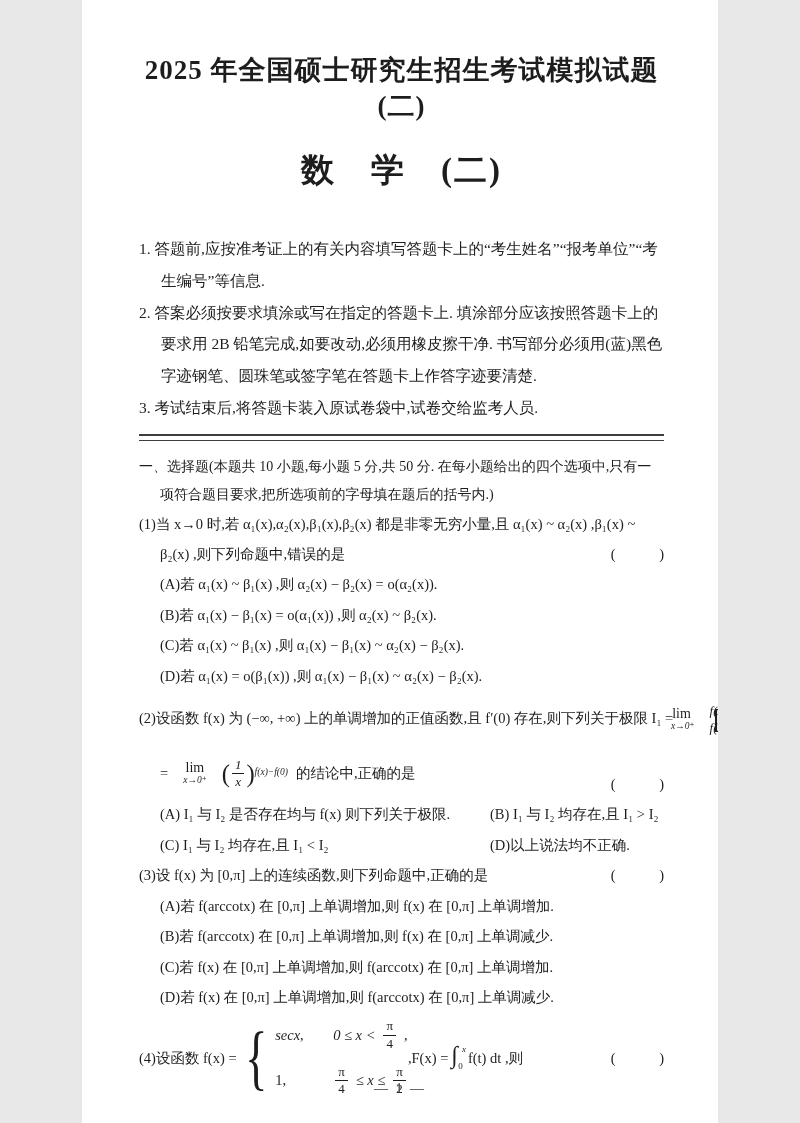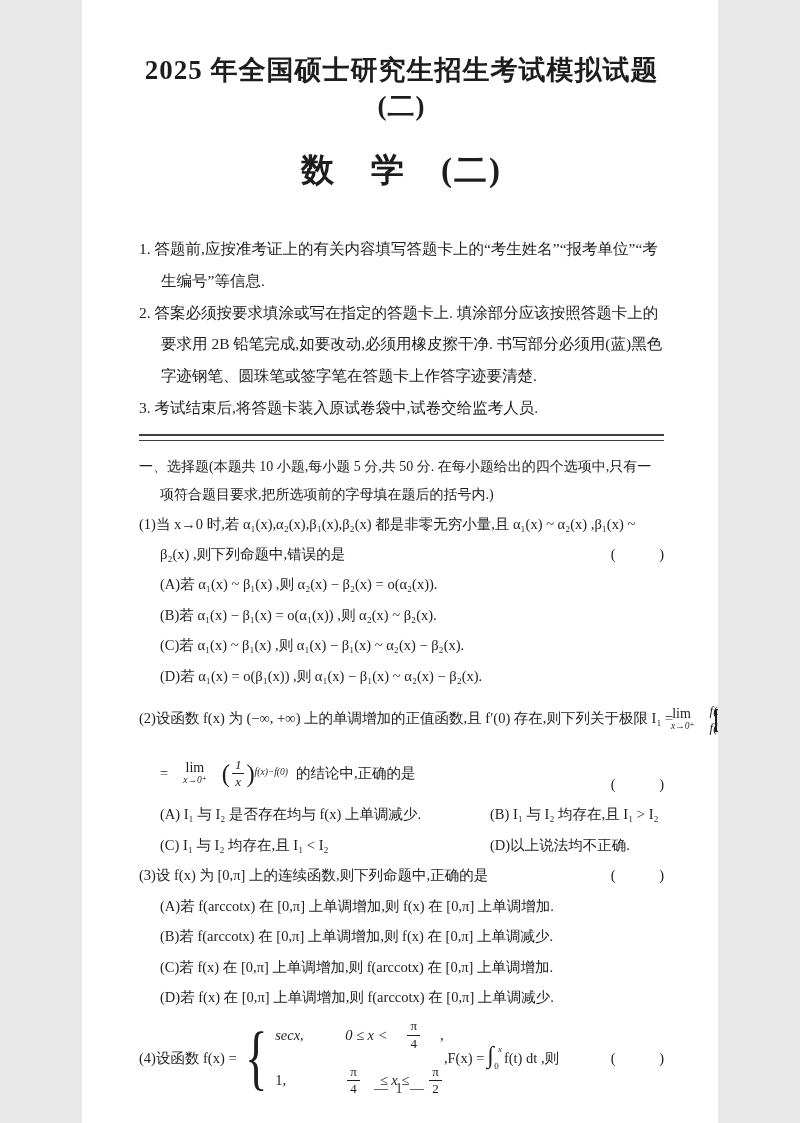--- a/index.html
+++ b/index.html
@@ -80,21 +80,21 @@
   }
   .supfrac .num{border-bottom:1px solid #1d1d1d;padding:0 2px;}
   .expo{font-size:9.5px;font-style:italic;vertical-align:9px;}
   
   .q4row{display:flex;align-items:center;margin-top:6px;font-size:14.5px;}
   .brace{
     font-size:72px;font-weight:300;line-height:0.85;
     transform:scaleX(0.65);margin:0 0 0 2px;
   }
   .cases{display:inline-flex;flex-direction:column;row-gap:12px;margin-left:2px;}
-  .crow{display:flex;align-items:center;gap:18px;line-height:1.3;}
+  .crow{display:flex;align-items:center;gap:6px;line-height:1.3;}
   .crow .cv{width:52px;}
   
   .int{position:relative;display:inline-block;padding:0 9px 0 2px;margin:0 1px;}
   .int .isym{font-size:24px;line-height:1;}
   .int .isup{position:absolute;top:-3px;right:1px;font-size:9px;font-style:italic;}
   .int .isub{position:absolute;bottom:-3px;left:9px;font-size:9px;}
   .q4bracket{margin-left:auto;white-space:pre;}
   .footer{
     position:absolute;left:0;bottom:26px;width:100%;
     text-align:center;font-size:14px;color:#333;letter-spacing:2px;
@@ -161,21 +161,21 @@
       <span class="frac">
           <span class="num">1</span>
           <span class="den">x</span>
         </span>
       <span class="bigparen">)</span>
       <span class="expo">f(x)−f(0)</span>
       <span style="margin-left:8px">的结论中,正确的是</span>
       <span class="bracket abs-br">(　　　)</span>
     </div>
     <div class="optgrid">
-      <div class="opt">(A) I₁ 与 I₂ 是否存在均与 f(x) 上单调减少.</div>
+      <div class="opt">(A) I₁ 与 I₂ 是否存在均与 f(x) 则下列关于极限.</div>
       <div class="opt">(B) I₁ 与 I₂ 均存在,且 I₁ &gt; I₂</div>
       <div class="opt">(C) I₁ 与 I₂ 均存在,且 I₁ &lt; I₂</div>
       <div class="opt">(D)以上说法均不正确.</div>
     </div>
   </div>
 
   <div class="question">
     <div class="stem flexline">
       <span>(3)设 f(x) 为 [0,π] 上的连续函数,则下列命题中,正确的是</span>
       <span class="bracket">(　　　)</span>

